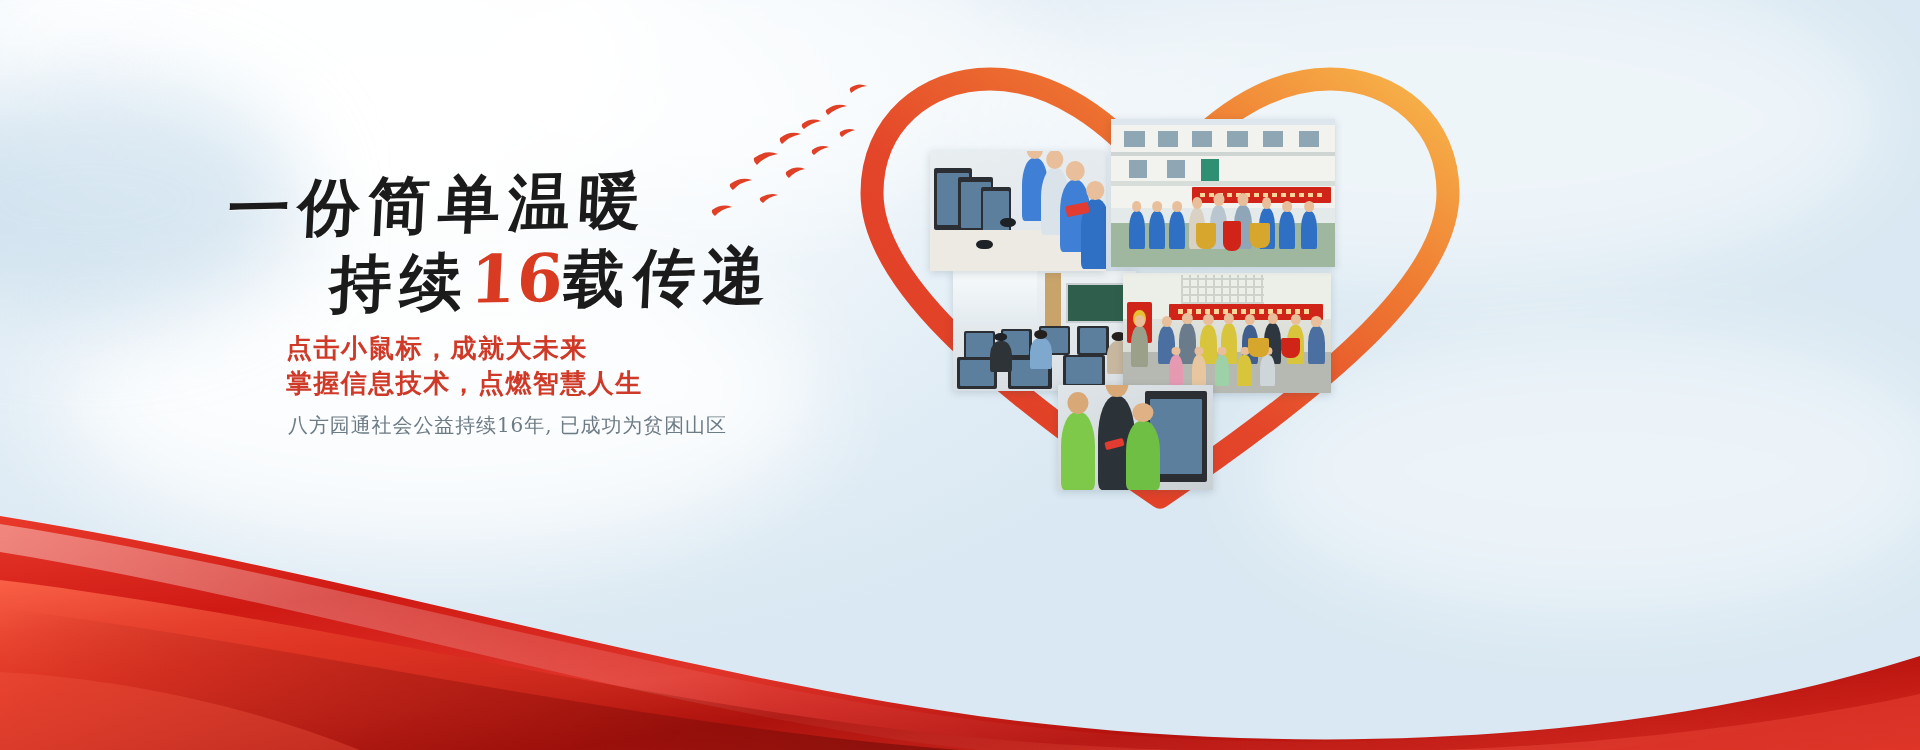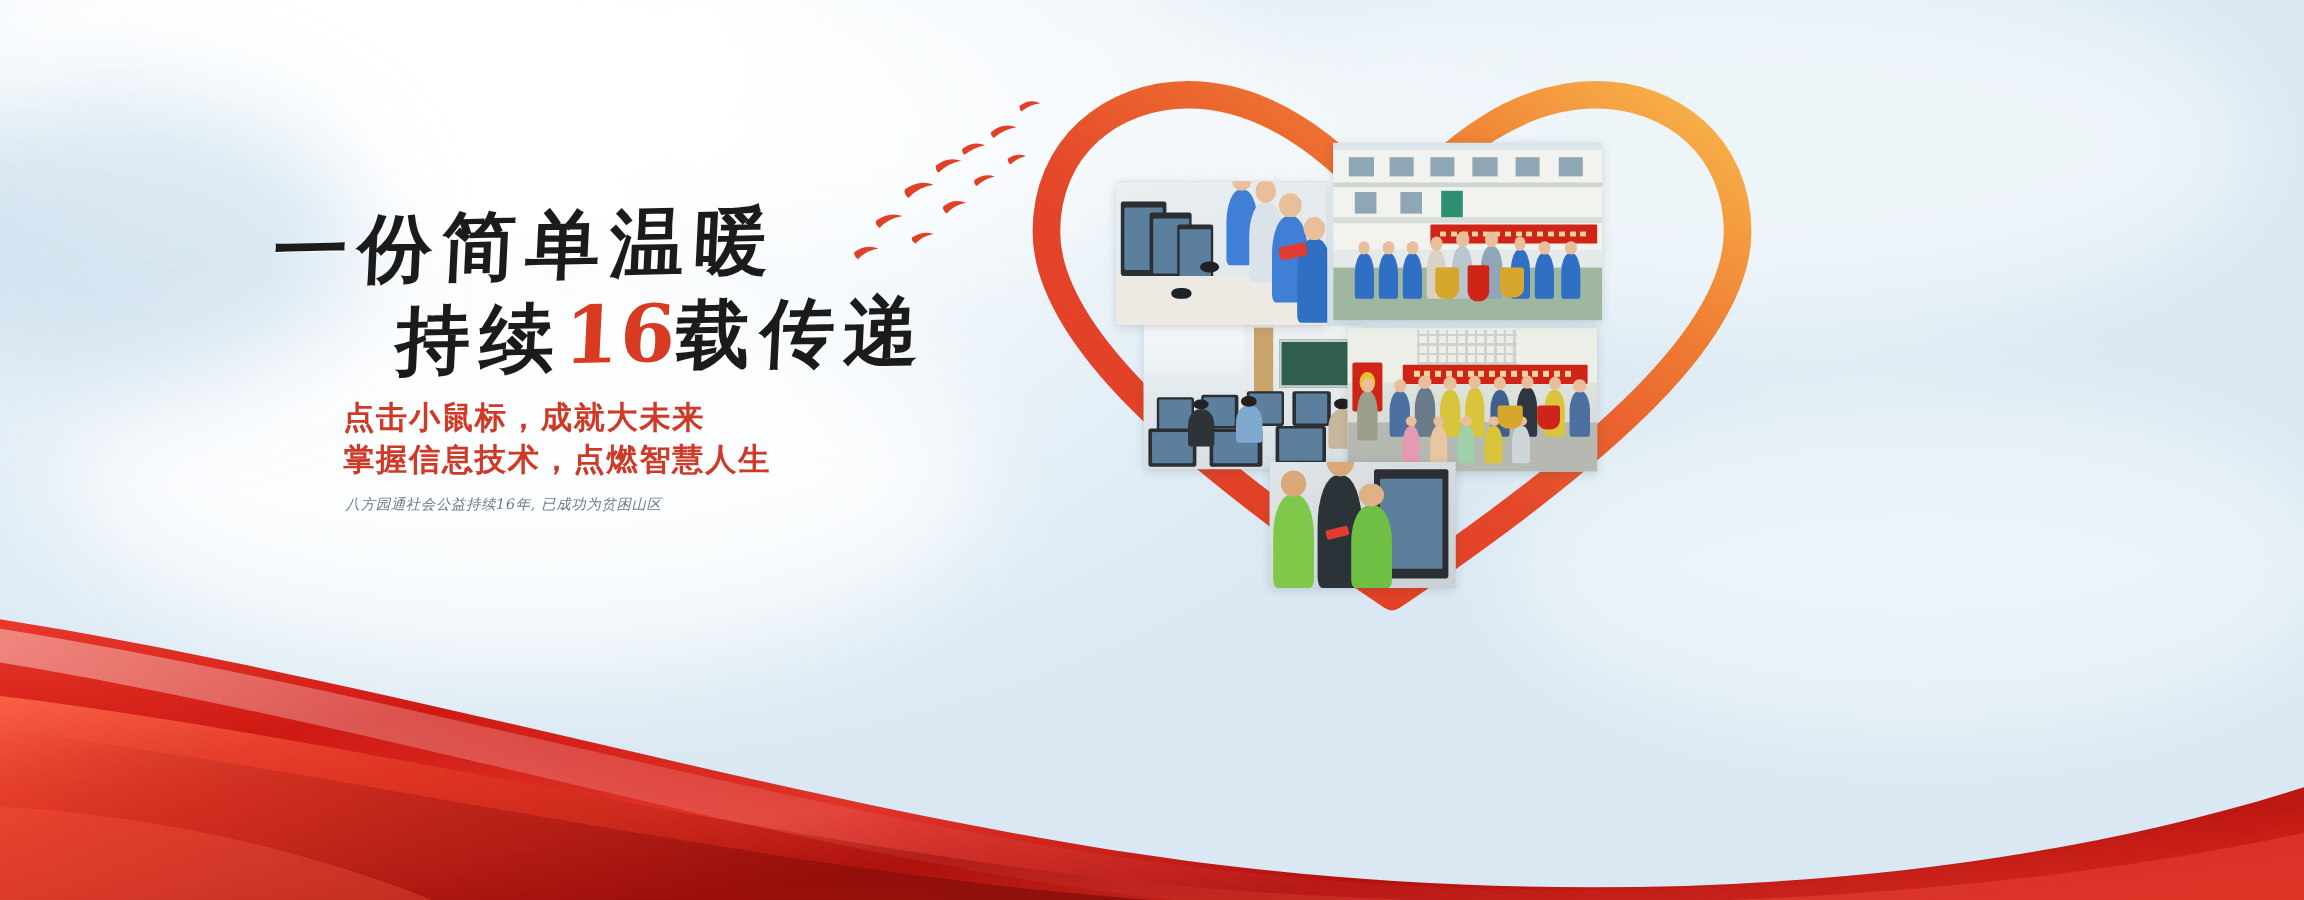--- a/index.html
+++ b/index.html
@@ -38,24 +38,23 @@
 
   .sub{
     position:absolute;left:286px;color:#cf3a28;font-weight:700;
     font-size:26px;letter-spacing:.055em;white-space:nowrap;
     font-family:"DejaVu Sans","Liberation Sans",sans-serif;
   }
   #sub1{top:331px;}
   #sub2{top:366px;}
 
   .body-line{
-    position:absolute;left:288px;color:#6d7b85;font-size:12px;
+    position:absolute;left:288px;color:#6d7b85;font-size:20px;
     letter-spacing:.045em;white-space:nowrap;
     font-family:"DejaVu Serif","Liberation Serif",serif;
-    font-style:italic;
   }
   #body1{top:412px;}
   #body2{top:442px;}
 
   
   #birds{position:absolute;left:690px;top:80px;width:220px;height:200px;}
 
   
   #heart-wrap{position:absolute;left:830px;top:45px;width:660px;height:480px;}
 

